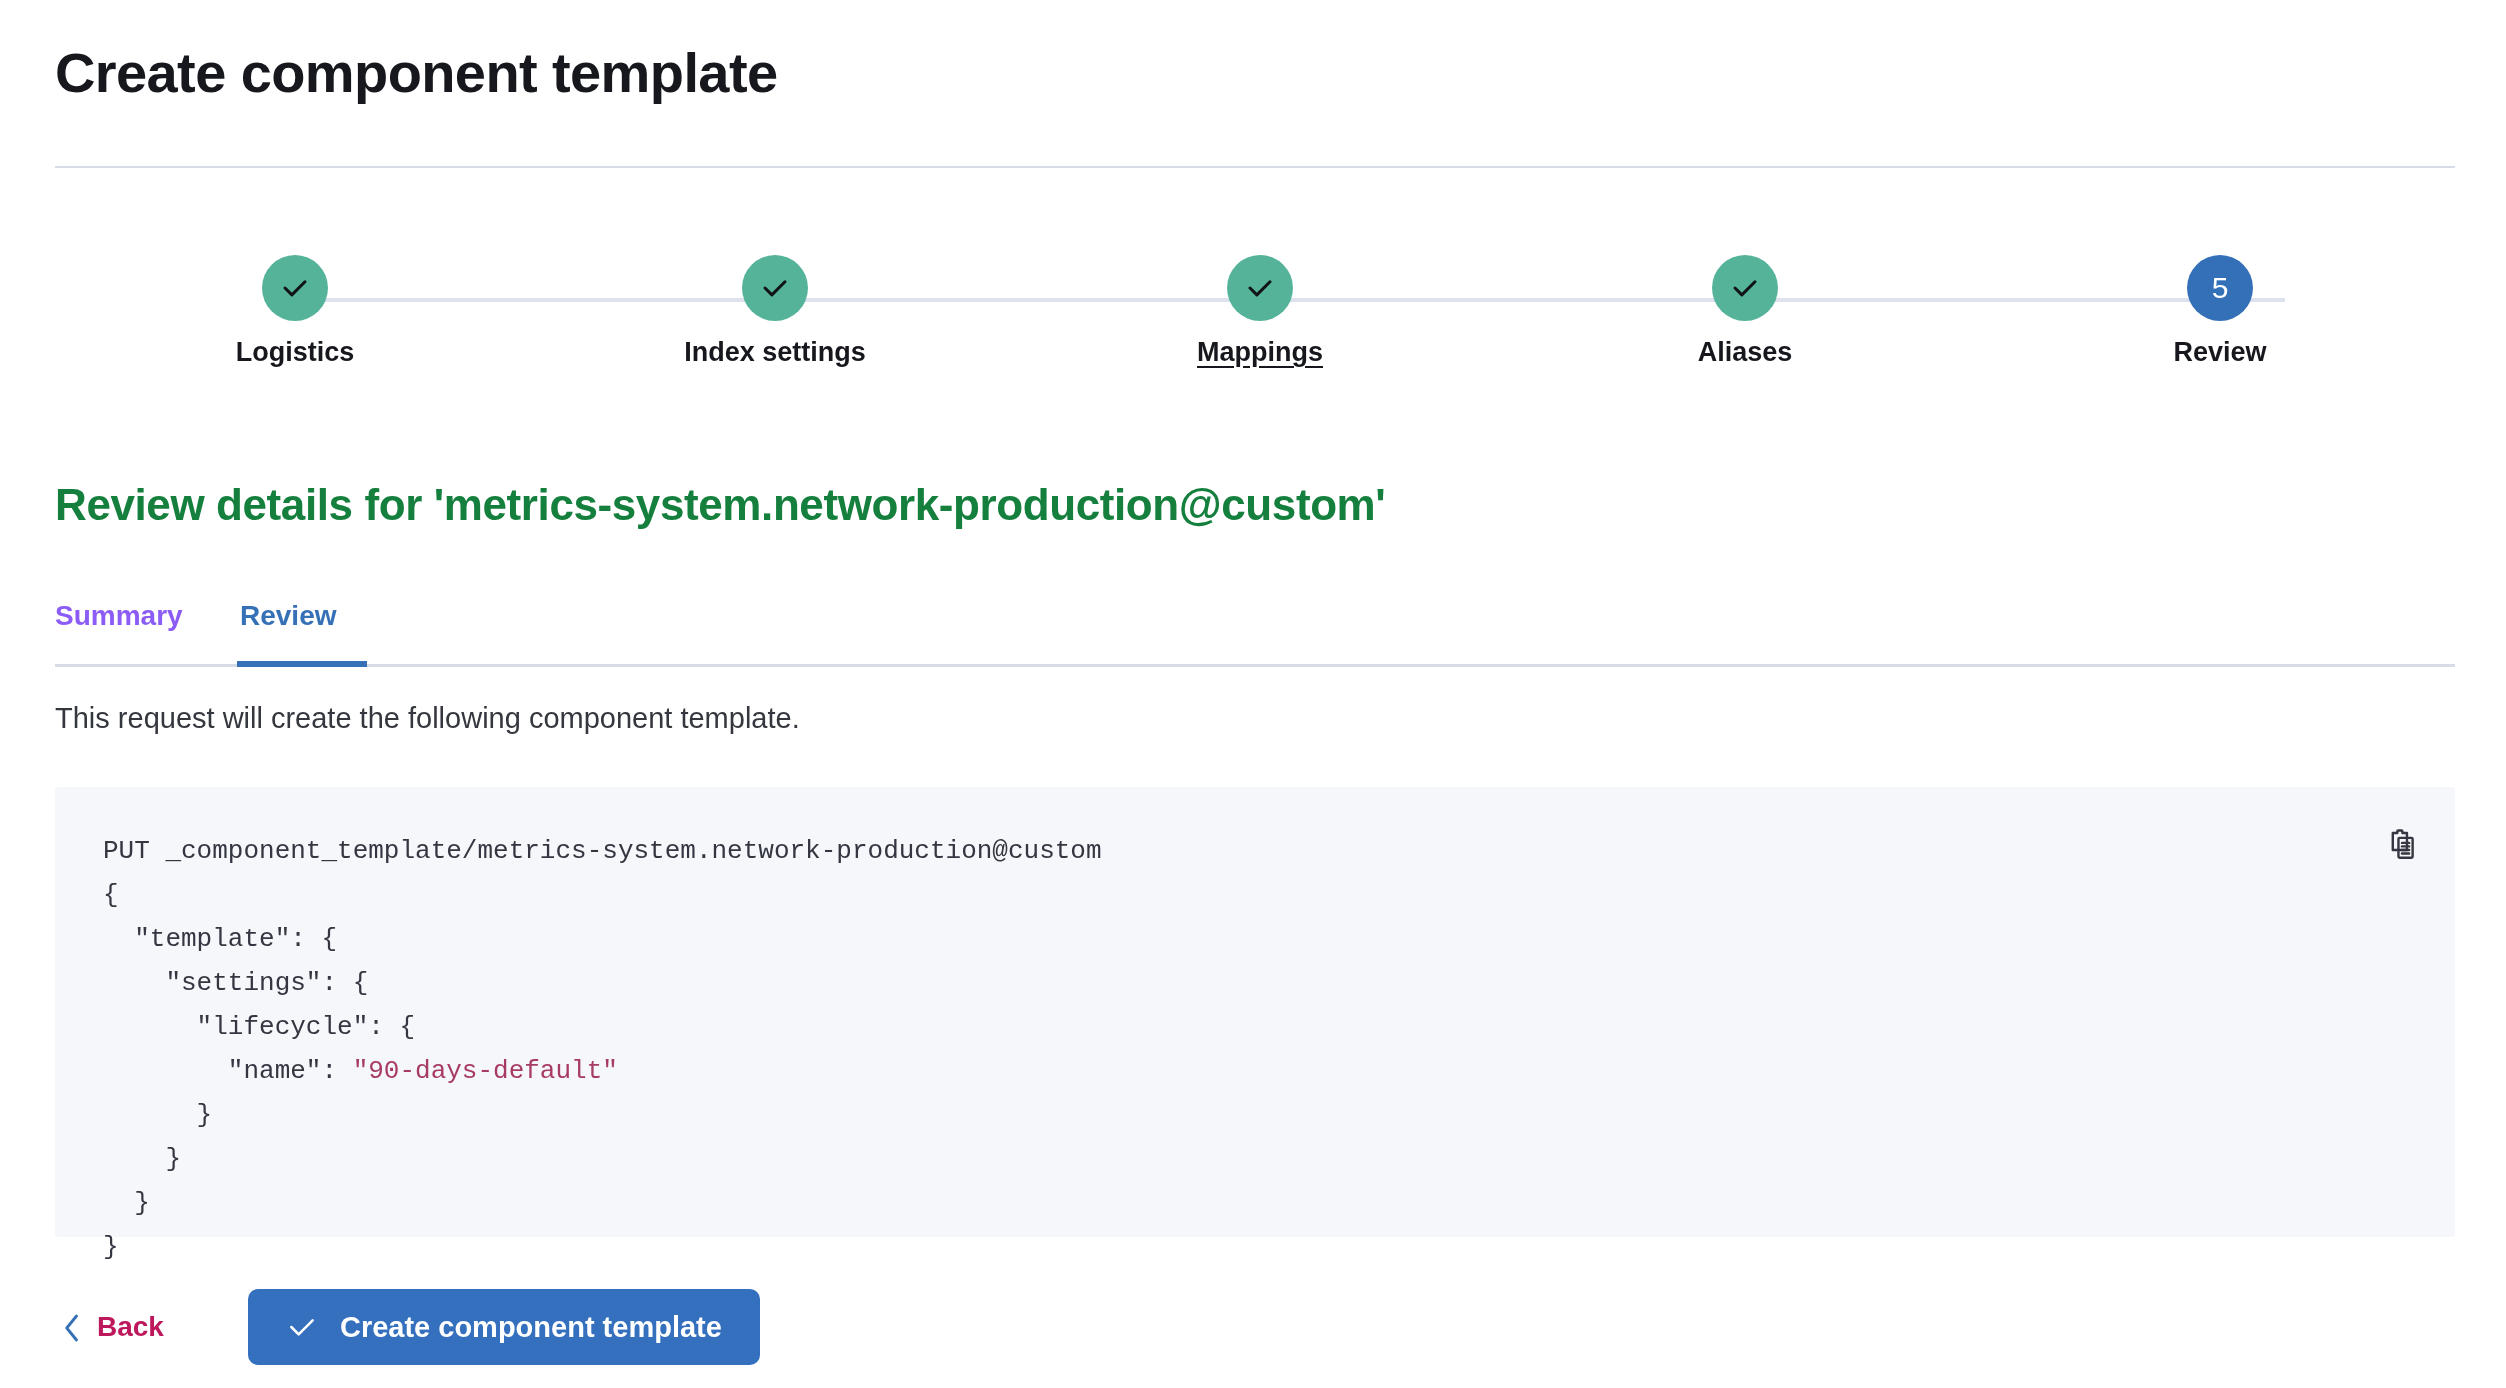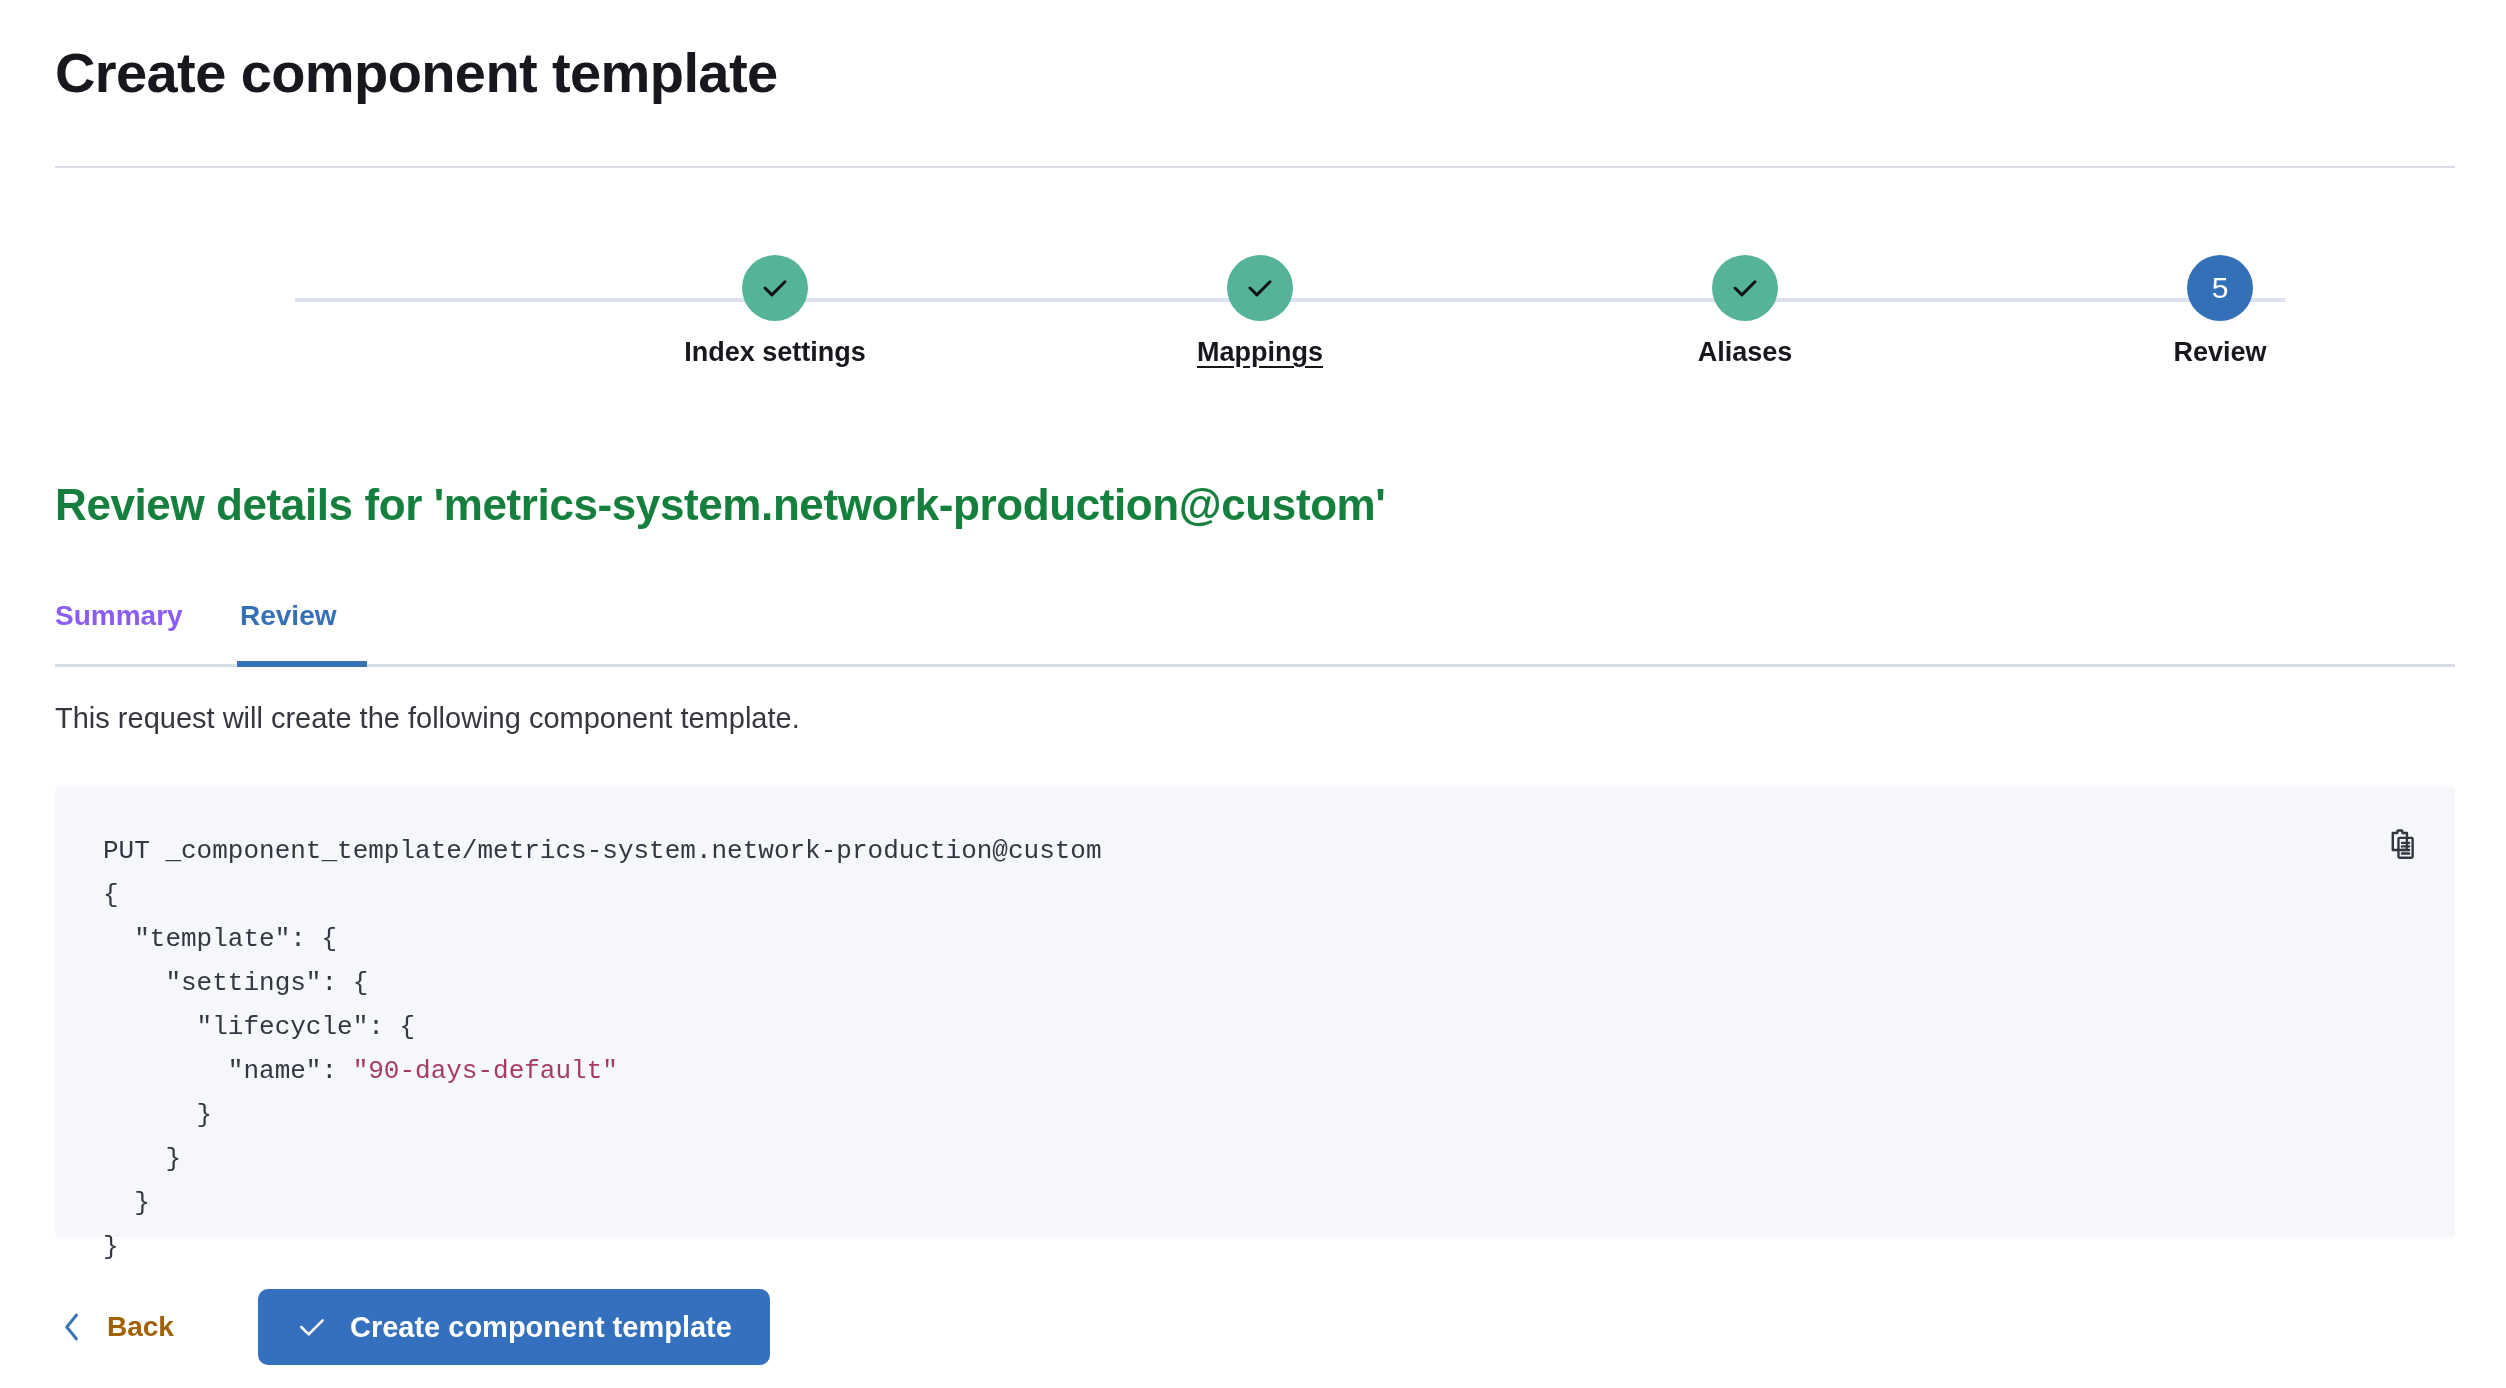--- a/index.html
+++ b/index.html
@@ -212,29 +212,29 @@
     position: absolute;
     left: 55px;
     top: 1285px;
     height: 84px;
     display: flex;
     align-items: center;
   }
 
   .back-btn {
     display: flex;
-    align-items: center;
-    gap: 24px;
+    align-items: flex-end;
+    gap: 14px;
     background: none;
     border: none;
     cursor: pointer;
     font-family: inherit;
     font-size: 28px;
     font-weight: 700;
-    color: #a16207;
+    color: #be185d;
     padding: 10px 6px;
   }
 
   .primary-btn {
     margin-left: 78px;
     display: flex;
     align-items: center;
     gap: 22px;
     background: #3470BE;
     border: none;
@@ -252,20 +252,28 @@
 <body>
 
 <div class="page">
 
   <h1 class="page-title">Create component template</h1>
   <div class="title-divider"></div>
 
   <div class="steps">
     <div class="steps-track"></div>
 
+    <div class="step" style="left:240px;">
+      <div class="step-circle">
+        <svg width="30" height="30" viewBox="0 0 24 24" fill="none" stroke="#111317" stroke-width="2.4" stroke-linecap="round" stroke-linejoin="round">
+            <polyline points="4,12 9.5,17.5 20,7"></polyline>
+          </svg>
+      </div>
+      <div class="step-label">Logistics</div>
+    </div>
 
     <div class="step" style="left:720px;">
       <div class="step-circle">
         <svg width="30" height="30" viewBox="0 0 24 24" fill="none" stroke="#111317" stroke-width="2.4" stroke-linecap="round" stroke-linejoin="round">
             <polyline points="4,12 9.5,17.5 20,7"></polyline>
           </svg>
       </div>
       <div class="step-label">Index settings</div>
     </div>
 

